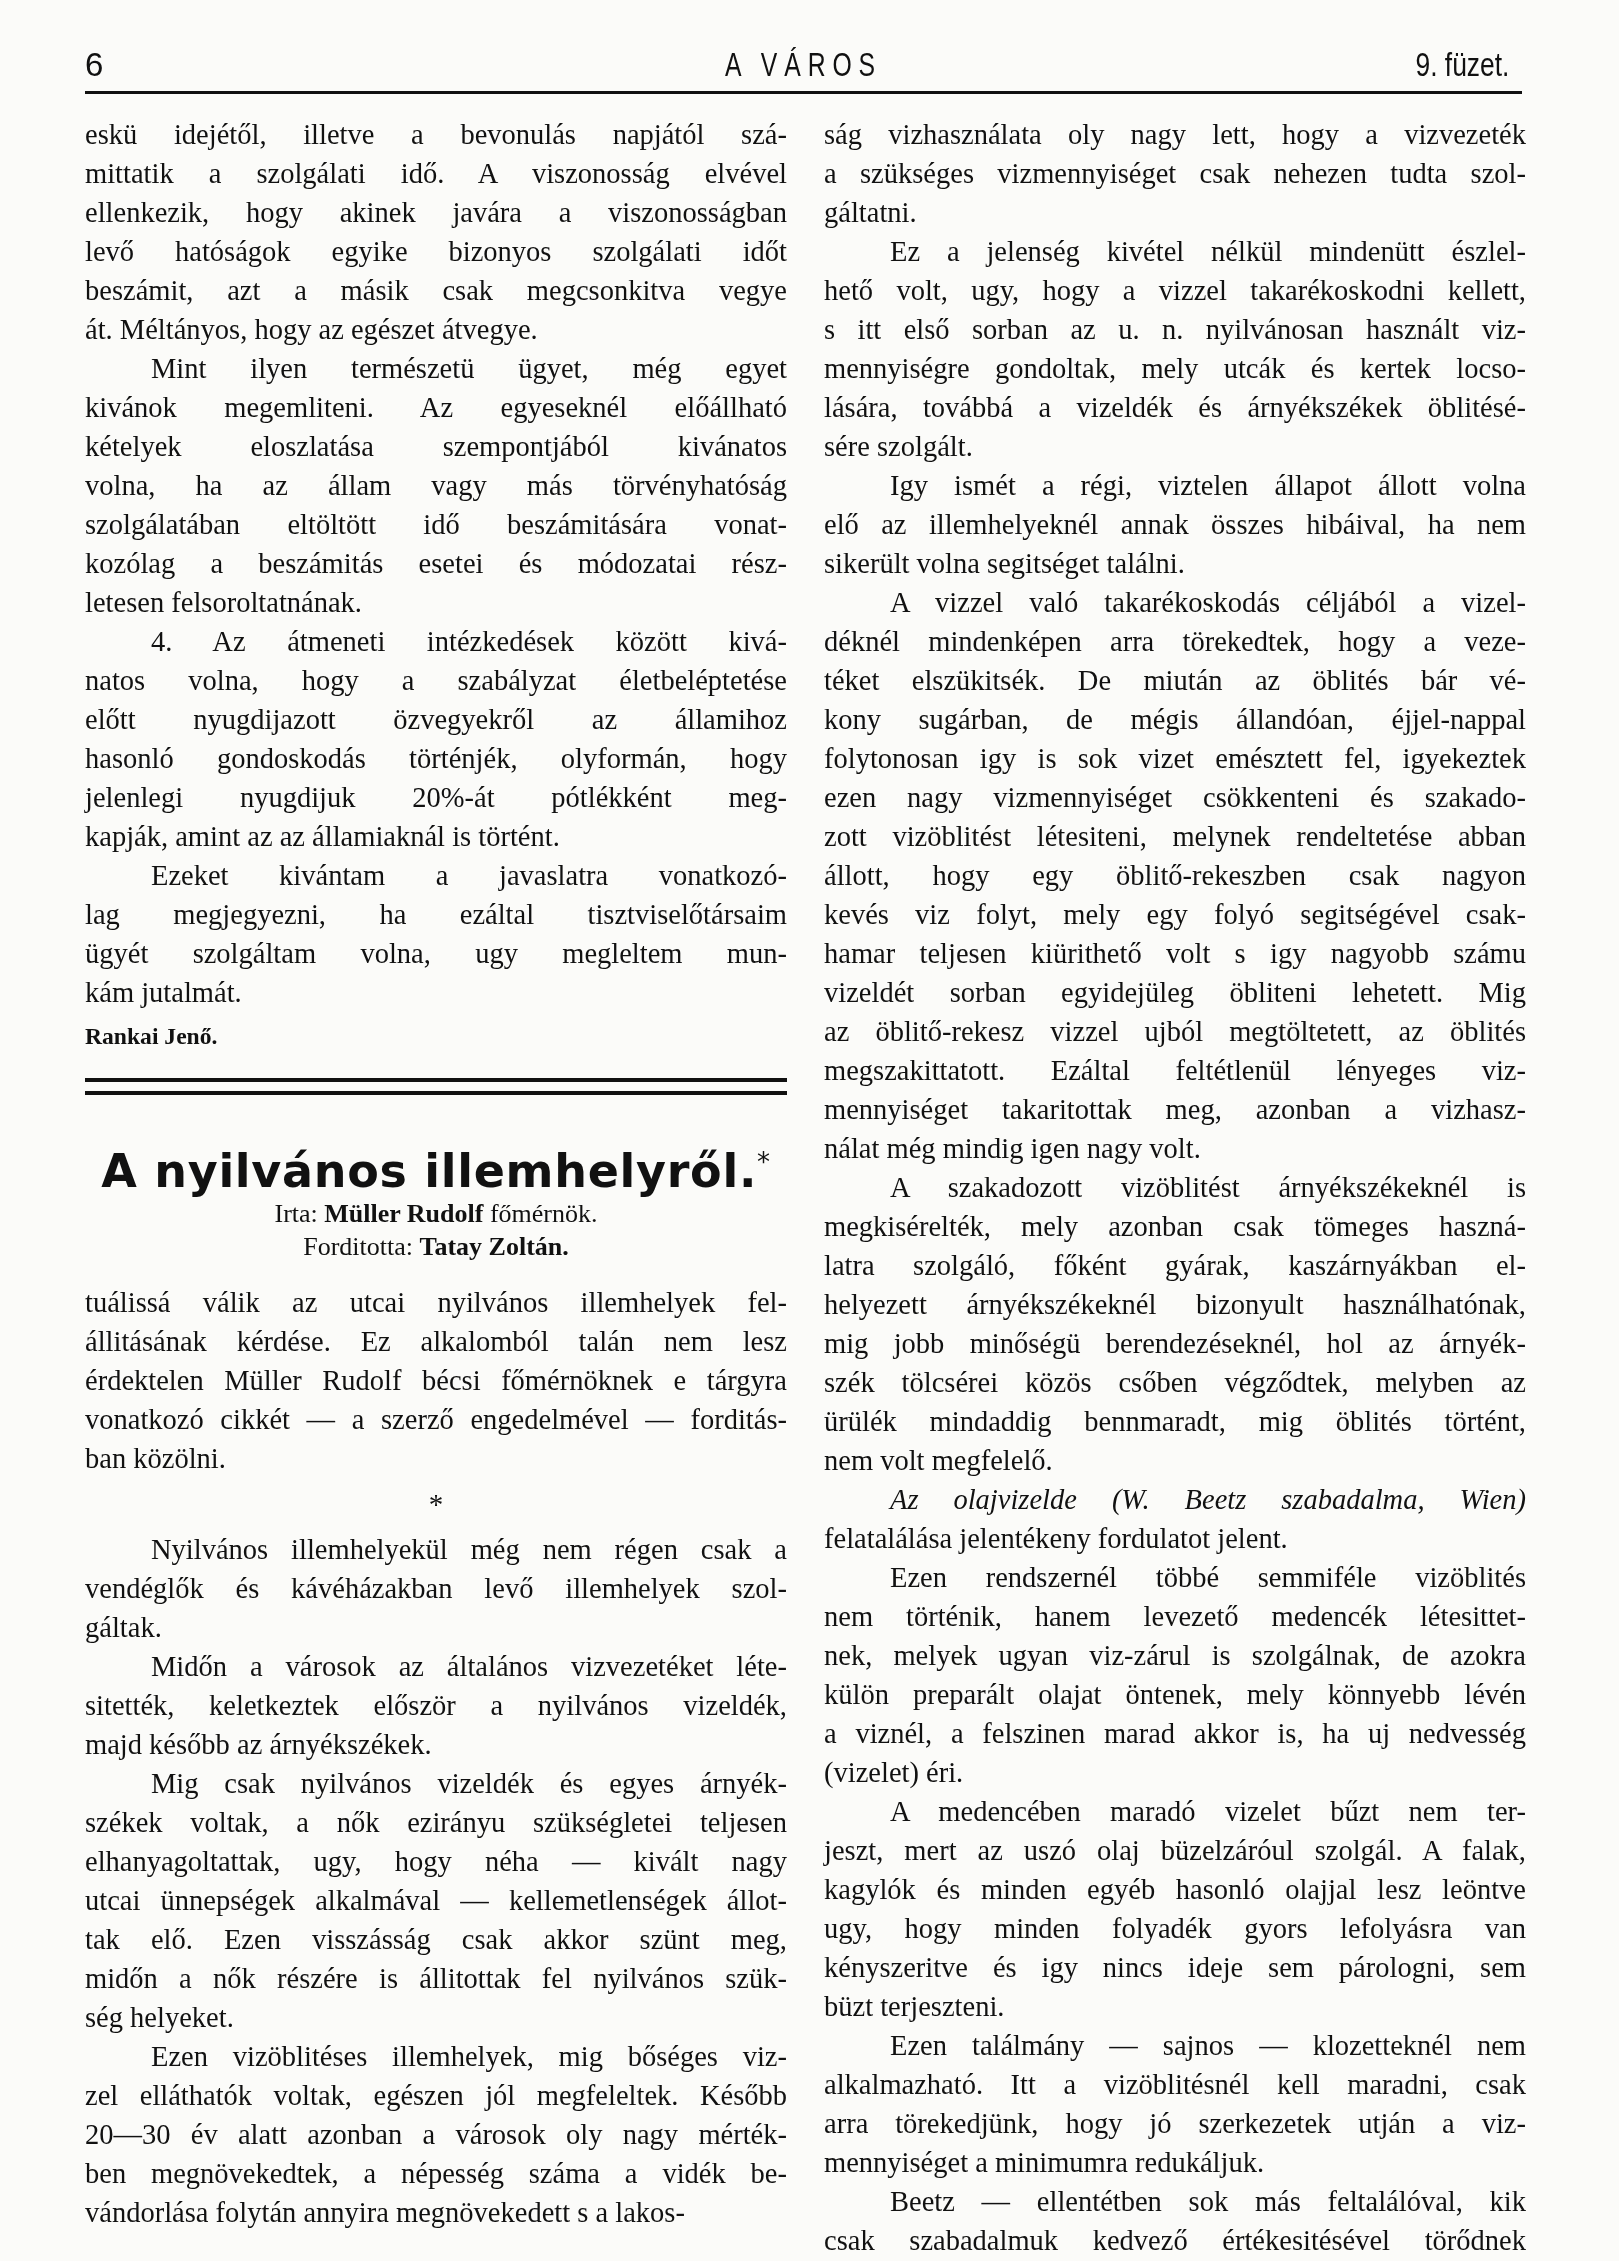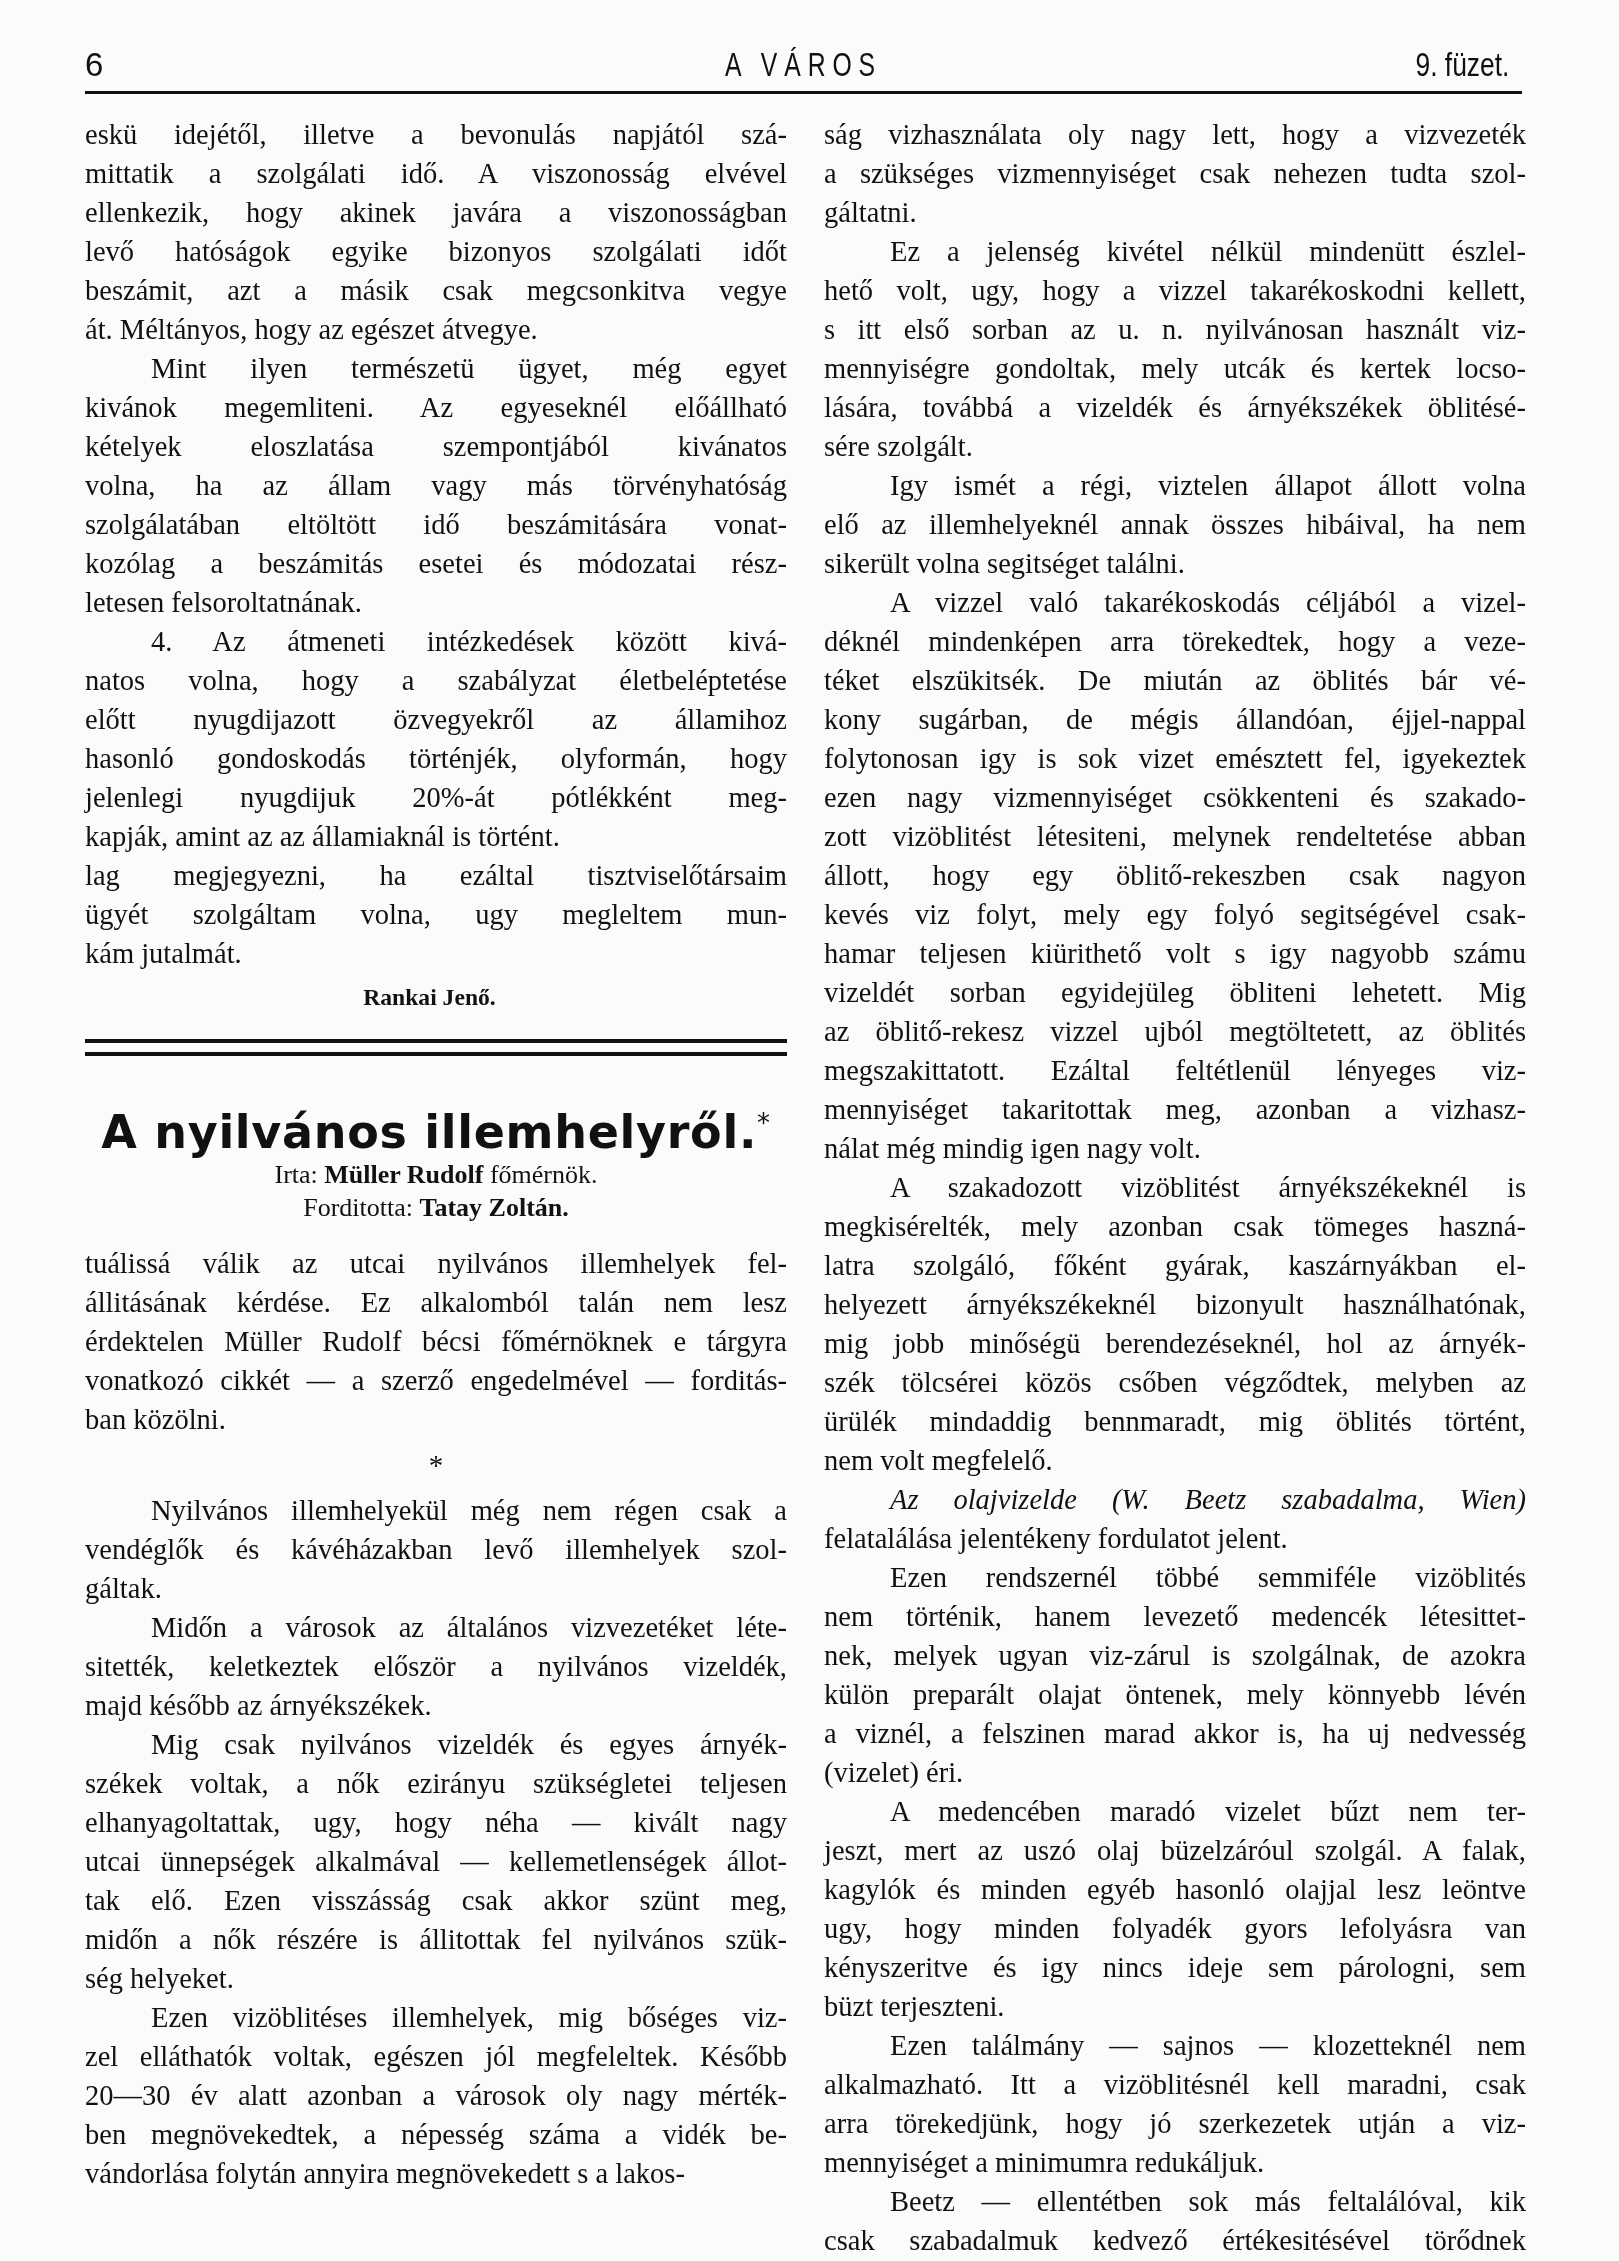--- a/index.html
+++ b/index.html
@@ -13,21 +13,21 @@
   .hdr-issue { position:absolute; right:13px; top:6.6px; font-size:33px; font-family:"Liberation Sans",sans-serif; transform:scaleX(0.8); transform-origin:right; }
   .hdr-rule { position:absolute; left:85px; top:91px; width:1437px; height:2.6px; background:#111; }
 
   .col { position:absolute; top:115px; width:702px; font-size:28.5px; line-height:39px; text-align:justify; hyphens:manual; }
   .col-left { left:85px; }
   .col-right { left:824px; }
   .col p { margin:0; text-indent:0; }
   .col .line { display:block; text-align:justify; text-align-last:justify; white-space:nowrap; }
   .col .line.last { text-align-last:left; }
 
-  .sig { text-align:center; font-weight:bold; font-size:23.6px; margin:5.2px 0 0 0; padding-right:13px; }
+  .sig { text-align:left; font-weight:bold; font-size:23.6px; margin:5.2px 0 0 0; padding-right:13px; }
   .double-rule { margin:22px 0 0 0; height:3.9px; background:#111; }
   .double-rule.second { margin-top:9.2px; height:3.3px; }
   .art-title { text-align:center; font-family:"DejaVu Sans","Liberation Sans",sans-serif; font-weight:bold; font-size:46px; margin-top:41px; line-height:52px; letter-spacing:0.7px; }
   .art-title sup { font-size:26px; font-weight:normal; }
   .byline { text-align:center; font-size:26px; line-height:33px; }
   .byline b { font-weight:bold; }
   .byline-gap { height:19.7px; }
   .star-sep { text-align:center; font-size:29px; line-height:42px; margin:5.2px 0; }
 </style>
 </head>
@@ -61,20 +61,21 @@
       </p>
       <p>
         <span class="line" style="padding-left: 66px;">4. Az átmeneti intézkedések között kivá-</span>
         <span class="line">natos volna, hogy a szabályzat életbeléptetése</span>
         <span class="line">előtt nyugdijazott özvegyekről az államihoz</span>
         <span class="line">hasonló gondoskodás történjék, olyformán, hogy</span>
         <span class="line">jelenlegi nyugdijuk 20%-át pótlékként meg-</span>
         <span class="line last">kapják, amint az az államiaknál is történt.</span>
       </p>
       <p>
+        <span class="line" style="padding-left: 66px;">Ezeket kivántam a javaslatra vonatkozó-</span>
         <span class="line">lag megjegyezni, ha ezáltal tisztviselőtársaim</span>
         <span class="line">ügyét szolgáltam volna, ugy megleltem mun-</span>
         <span class="line last">kám jutalmát.</span>
       </p>
     </div>
   <div class="sig">Rankai Jenő.</div>
   <div class="double-rule"></div>
   <div class="double-rule second"></div>
 
   <div class="art-title">

